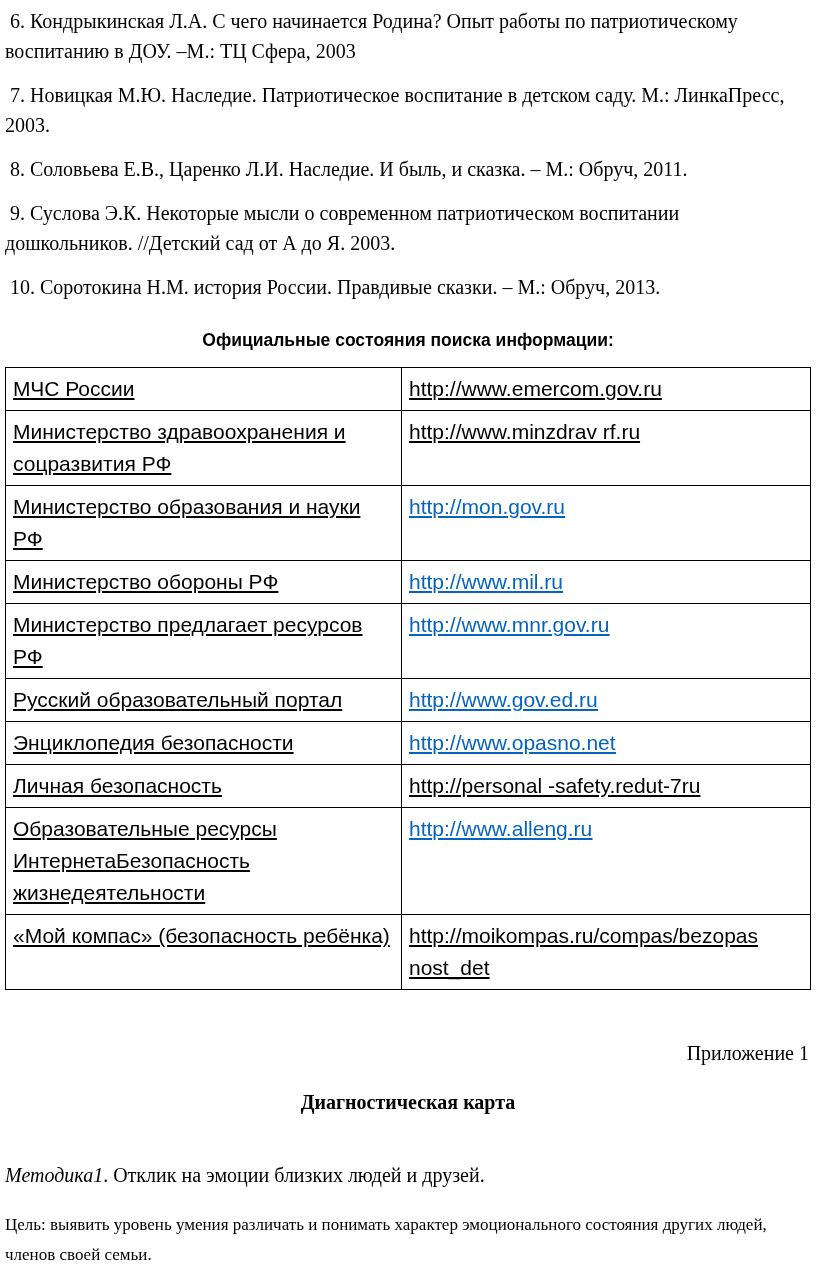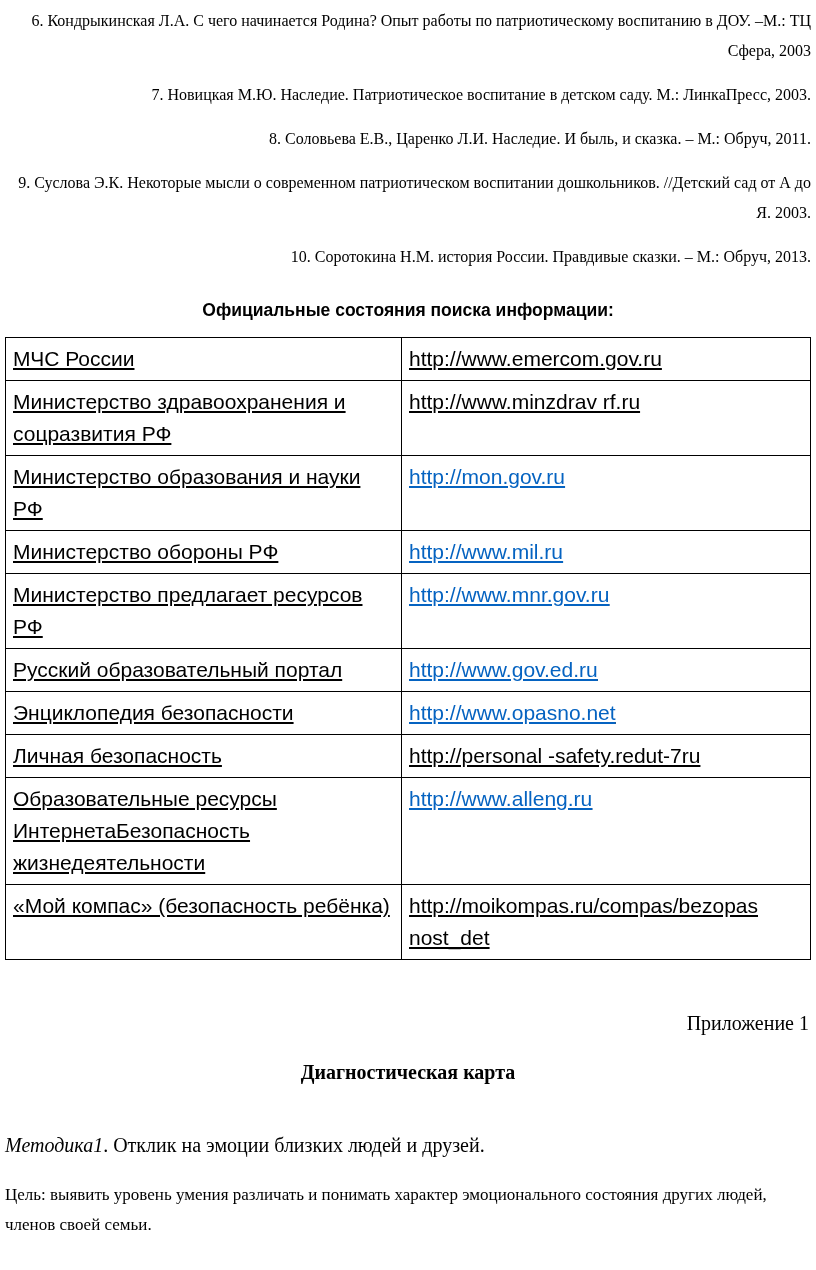--- a/index.html
+++ b/index.html
@@ -8,25 +8,24 @@
     width: 816px;
     height: 1270px;
     font-family: "Liberation Serif", serif;
     color: #000000;
     overflow: hidden;
   }
   .page { padding: 6px 5px 0 5px; }
 
   
   .bib p {
-    font-size: 16px;
+    font-size: 20px;
     line-height: 30px;
     margin-bottom: 14px;
     text-indent: 5px;
-    text-align: right;
   }
 
   
   .sources-heading {
     text-align: center;
     font-family: "Liberation Sans", sans-serif;
     font-weight: bold;
     font-size: 17.5px;
     margin-top: 28px;
     margin-bottom: 16px;

